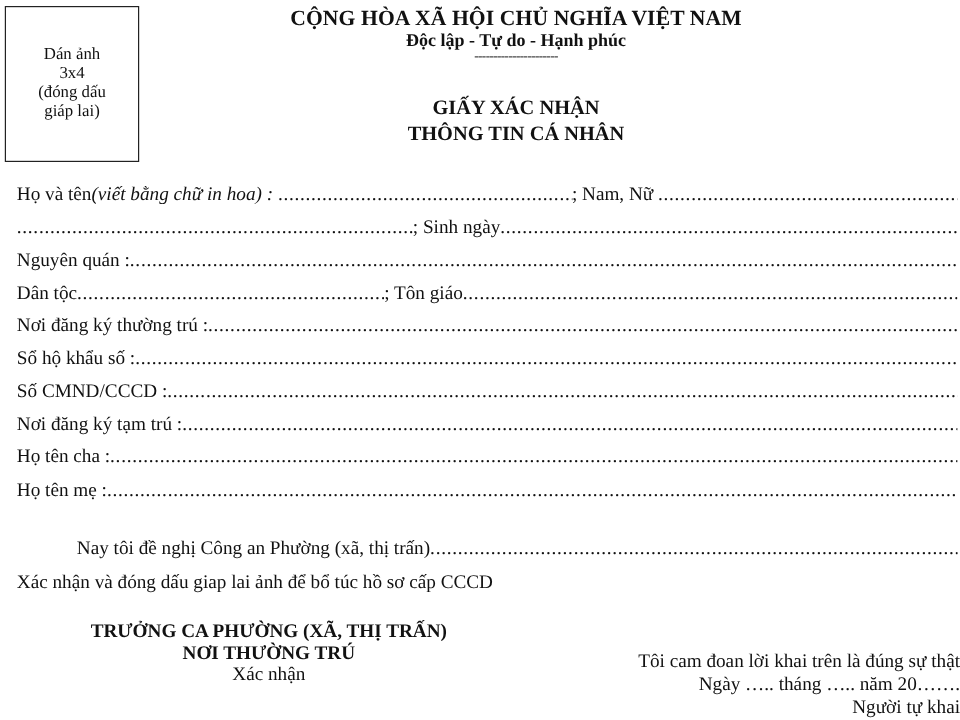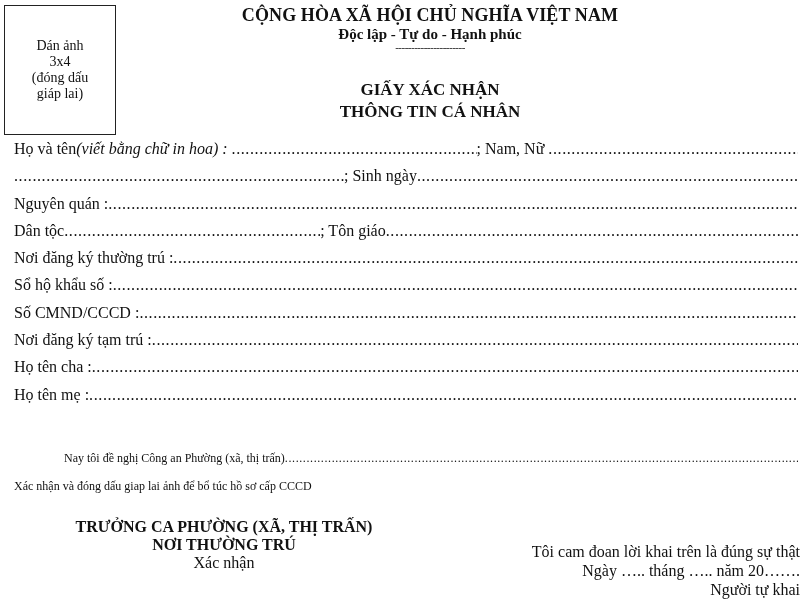--- a/index.html
+++ b/index.html
@@ -17,29 +17,29 @@
   .header {
     position: absolute; left: 200px; top: 5px; width: 460px; text-align: center;
   }
   .nation { font-weight: bold; font-size: 18px; line-height: 20px; letter-spacing: 0.1px; }
   .motto { font-weight: bold; font-size: 15px; line-height: 18px; }
   .sep { font-size: 11px; line-height: 8px; letter-spacing: -0.5px; }
   .doc-title {
     position: absolute; left: 230px; top: 79px; width: 400px; text-align: center;
     font-weight: bold; font-size: 17px; line-height: 22px;
   }
-  .fields { position: absolute; left: 14px; top: 137px; width: 784px; }
+  .fields { position: absolute; left: 14px; top: 151px; width: 784px; }
   .field-row {
     height: 27.3px; font-size: 16px; line-height: 24px; white-space: nowrap; overflow: hidden;
     display: flex; align-items: baseline;
   }
   .dots { flex: 1; overflow: hidden; white-space: nowrap; letter-spacing: 0.6px; }
   .dots-fixed { overflow: hidden; white-space: nowrap; letter-spacing: 0.6px; display: inline-block; }
   .italic { font-style: italic; }
-  .request { position: absolute; left: 14px; top: 446px; width: 784px; font-size: 12px; }
+  .request { position: absolute; left: 14px; top: 446px; width: 784px; font-size: 16px; }
   .request .r1 { padding-left: 50px; height: 28px; line-height: 24px; display: flex; align-items: baseline; white-space: nowrap; }
   .request .r2 { line-height: 24px; }
   .sign-left {
     position: absolute; left: 14px; top: 518px; width: 420px; text-align: center;
   }
   .sign-left .t1 { font-weight: bold; font-size: 16px; line-height: 18px; }
   .sign-left .t2 { font-size: 16px; line-height: 18px; }
   .sign-right {
     position: absolute; left: 430px; top: 518px; width: 370px; text-align: right;
     font-size: 16px; line-height: 19px; margin-top: 24px;

